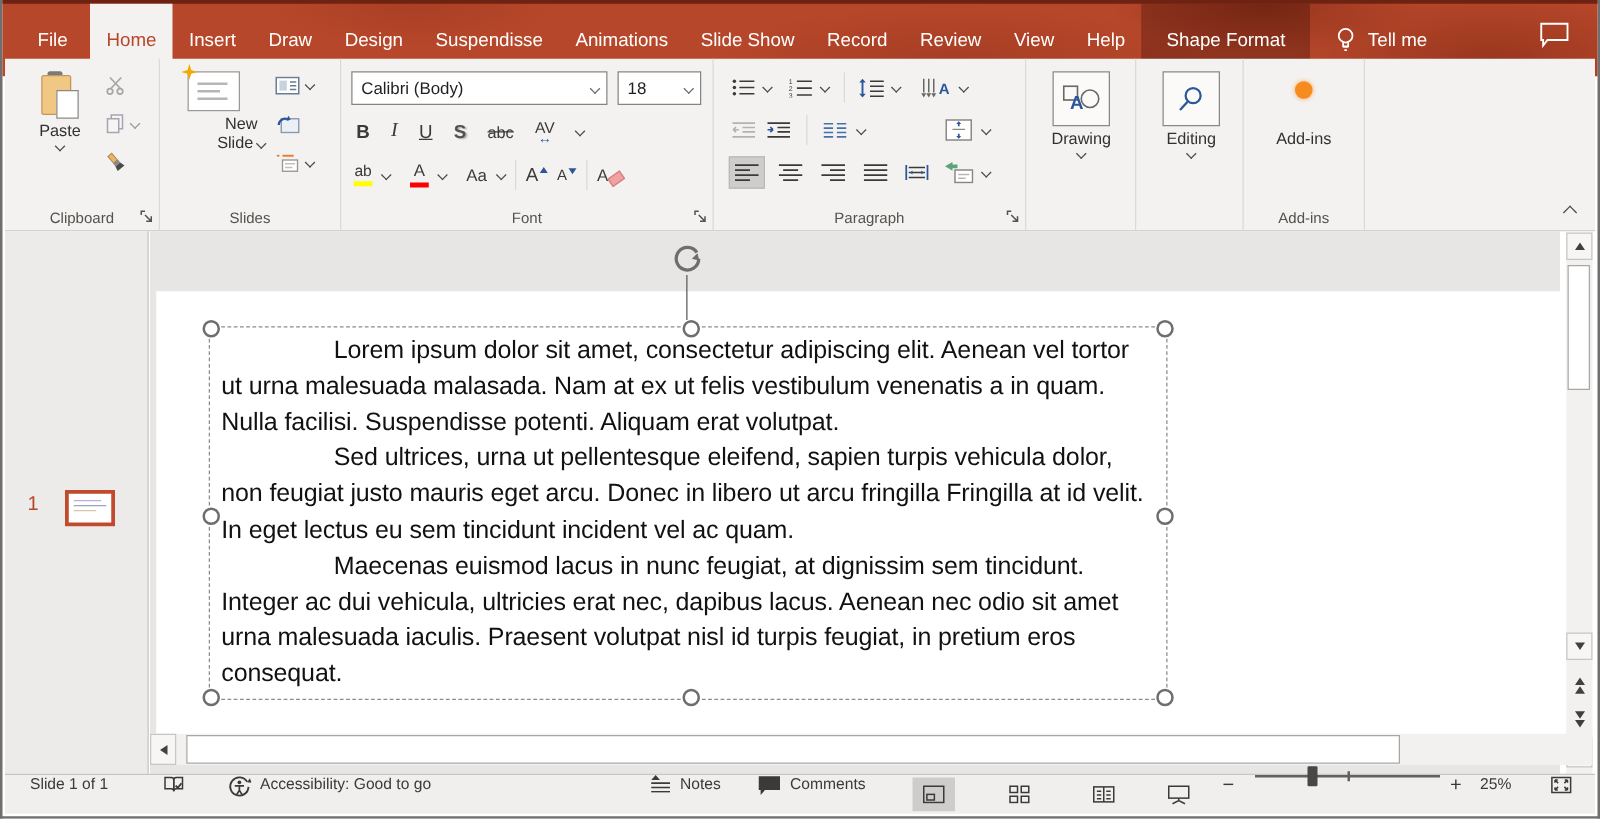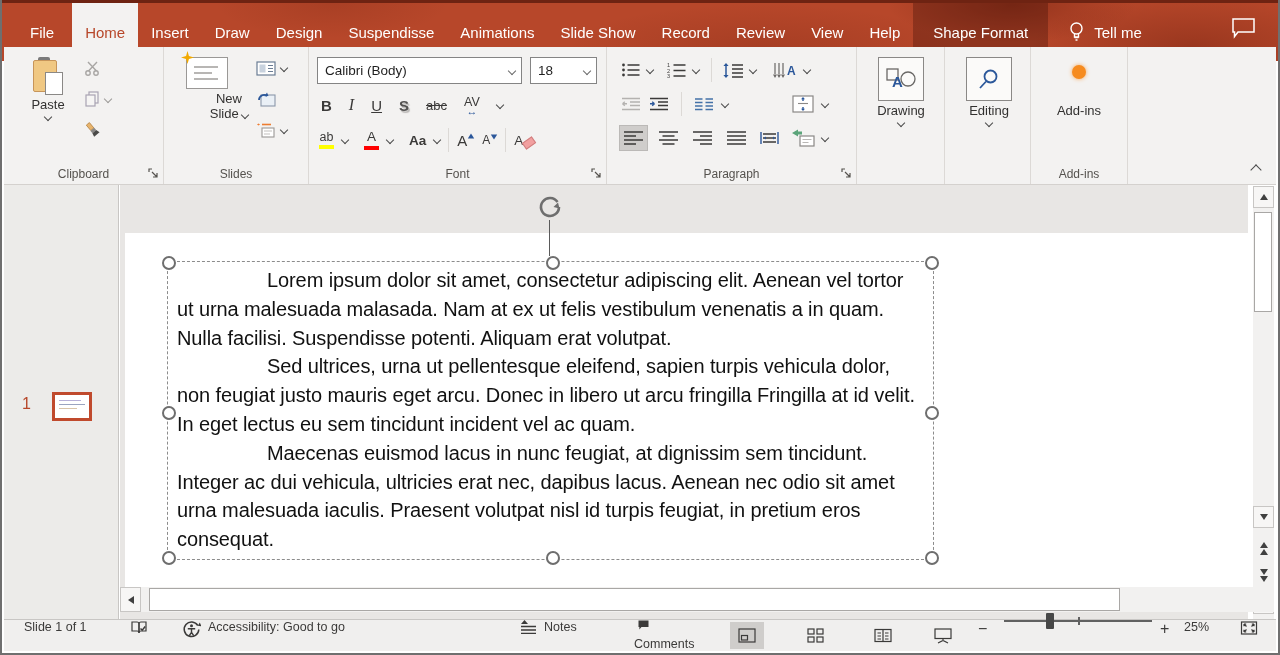--- a/index.html
+++ b/index.html
@@ -137,21 +137,21 @@
     </div>
     <div class="bubble-top">
       <svg width="25" height="22" viewBox="0 0 25 22" fill="none" stroke="#fff" stroke-width="1.5">
         <path d="M2 2 h21 v13 h-16 l-3.5 4.5 v-4.5 h-1.5 z"></path>
       </svg>
     </div>
   </div>
 
   <div class="ribbon">
 
-    <div class="rgroup" style="width:160px;">
+    <div class="rgroup" style="width:124px;">
       <div class="bigbtn" style="left:14px;top:10px;width:60px;">
         <div class="clipboard-ico">
           <div class="clip"></div>
             <div class="board"></div>
             <div class="page"></div>
         </div>
         <div class="biglabel">Paste</div>
         <span class="cv"></span>
       </div>
       <div class="smallico-col" style="left:80px;top:10px;">
@@ -259,21 +259,21 @@
         <span class="fbtn">
           <span style="font-size:12.5px;">ab</span>
           <span class="bar" style="background:#FFFF00;"></span>
         </span>
         <span class="cv"></span>
         <span class="fbtn" style="margin-left:8px;">
           <span style="font-size:13.5px;">A</span>
           <span class="bar" style="background:#FF0000;"></span>
         </span>
         <span class="cv"></span>
-        <span style="font-size:13.5px;margin-left:8px;font-weight:bold;">Aa</span>
+        <span style="font-size:13.5px;margin-left:8px;">Aa</span>
         <span class="cv"></span>
         <span class="vsep"></span>
         <span style="position:relative;font-size:15px;padding-right:7px;">
           <span>A</span>
           <span class="tri up" style="position:absolute;right:-1px;top:1px;border-bottom-color:#2B579A;transform:scale(.8);"></span>
         </span>
         <span style="position:relative;font-size:12px;padding-right:7px;">
           <span>A</span>
           <span class="tri down" style="position:absolute;right:-1px;top:1px;border-top-color:#2B579A;transform:scale(.8);"></span>
         </span>
@@ -539,21 +539,21 @@
       </svg>
       <span>Accessibility: Good to go</span>
     </div>
     <div class="sitem" style="left:516px;">
       <svg width="17" height="14" viewBox="0 0 17 14">
         <path d="M4.5 0 l3.5 4 h-7 z" fill="#3b3a39"></path>
         <path d="M1 6.5 h15 M1 10 h15 M1 13.5 h15" stroke="#3b3a39" stroke-width="1.3"></path>
       </svg>
       <span>Notes</span>
     </div>
-    <div class="sitem" style="left:630px;flex-direction:column;">
+    <div class="sitem" style="left:602px;">
       <svg width="19" height="17" viewBox="0 0 19 17">
         <path d="M1 1 h17 v11 h-12 l-3.5 4 v-4 h-1.5 z" fill="#3b3a39"></path>
       </svg>
       <span>Comments</span>
     </div>
 
     <div class="viewbtn active" style="left:726px;">
       <svg width="18" height="15" viewBox="0 0 18 15" fill="none" stroke="#3b3a39" stroke-width="1.2">
         <rect x="1" y="1" width="16" height="13"></rect>
           <rect x="3.5" y="7.5" width="6" height="4.5"></rect>

